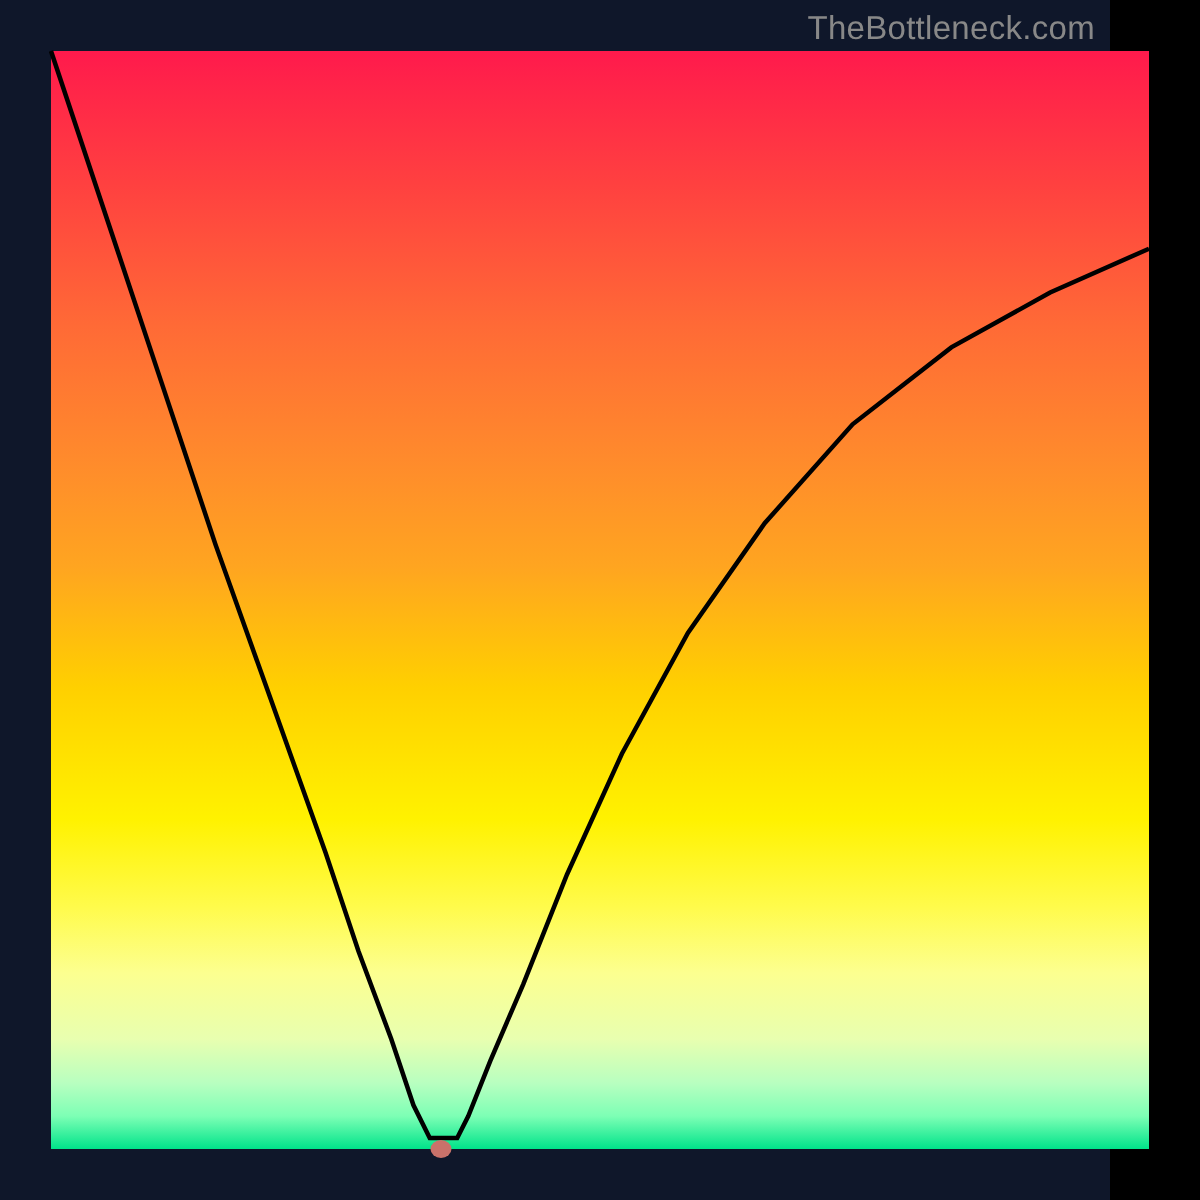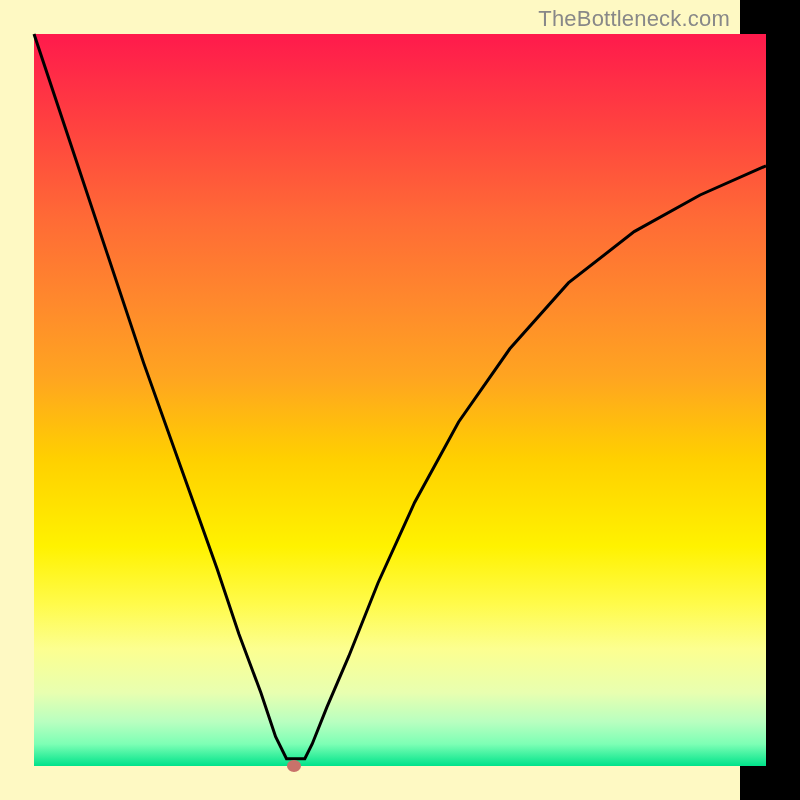--- a/index.html
+++ b/index.html
@@ -9,21 +9,21 @@
     background: #000;
     position: relative;
     font-family: Arial, sans-serif;
   }
   .outer {
     position: absolute;
     top: 0;
     left: 0;
     width: 740px;
     height: 800px;
-    background: #fef9c3;
+    background: #0f172a;
   }
   .plot-area {
     position: absolute;
     top: 34px;
     left: 34px;
     width: 732px;
     height: 732px;
     background: linear-gradient(to bottom,
       #ff1a4c 0%,
       #ff4040 12%,

